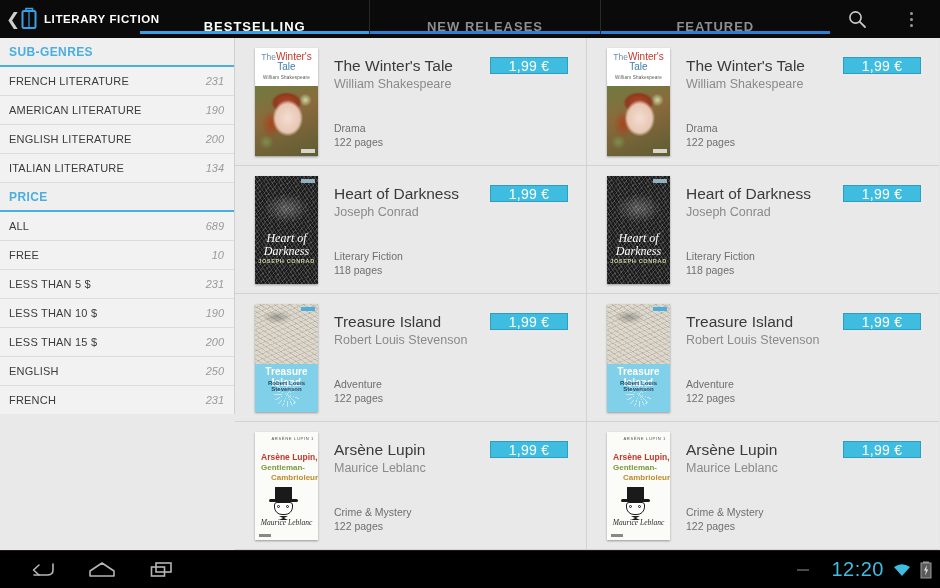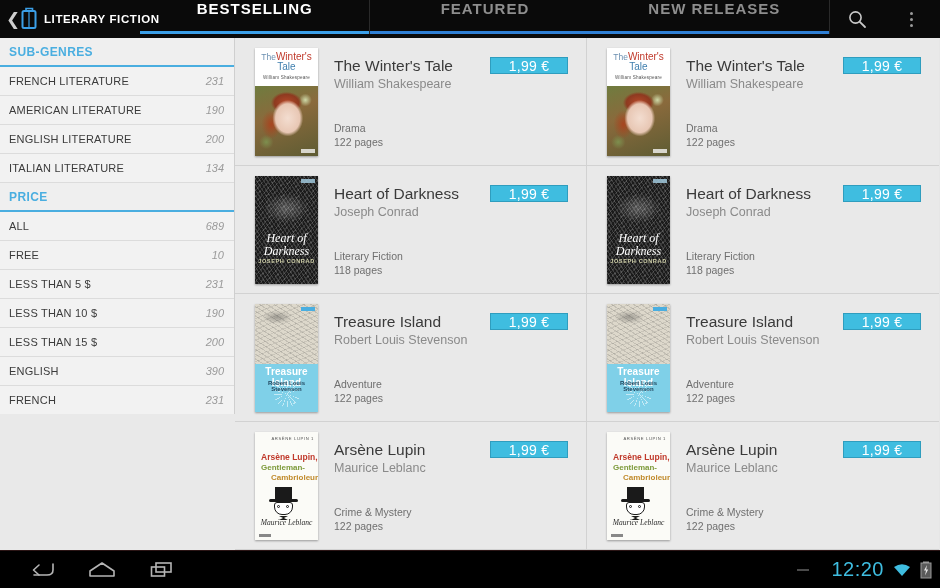--- a/index.html
+++ b/index.html
@@ -22,22 +22,22 @@
     width: 14px; height: 38px; display: flex; align-items: center; justify-content: center;
     color: #cfcfcf; font-size: 17px; line-height: 1;
   }
   .app-icon { width: 26px; height: 38px; display: flex; align-items: center; justify-content: center; }
   .app-title {
     color: #ffffff; font-size: 11.5px; font-weight: bold; letter-spacing: 0.6px;
     white-space: nowrap; padding-left: 6px;
   }
   .tabs { display: flex; flex: 1 1 auto; height: 38px; }
   .tab {
-    flex: 1 1 0; position: relative; display: flex; align-items: flex-start; justify-content: center;
-    height: 34px; color: #8e8e8e; font-size: 15px; font-weight: bold; letter-spacing: 1px;
+    flex: 1 1 0; position: relative; display: flex; align-items: flex-end; justify-content: center;
+    height: 34px; color: #8e8e8e; font-size: 13px; font-weight: bold; letter-spacing: 1px;
     border-right: 1px solid #2a2a2a;
   }
   .tab .bar { position: absolute; left: 0; right: 0; bottom: 0; height: 3px; background: #2f7fd4; }
   .tab.active { color: #ffffff; }
   .tab.active .bar { background: #3b9fe8; }
   .tab.last { border-right: none; }
   .ab-right { display: flex; align-items: center; width: 110px; flex: 0 0 110px; justify-content: flex-start; }
   .icon-btn {
     width: 54px; height: 38px; display: flex; align-items: center; justify-content: center;
   }
@@ -192,26 +192,26 @@
         </svg>
       </div>
       <div class="app-title">LITERARY FICTION</div>
     </div>
 
     <div class="tabs">
       <div class="tab active">
         <span>BESTSELLING</span>
         <div class="bar"></div>
       </div>
+      <div class="tab">
+        <span>NEW RELEASES</span>
+        <div class="bar"></div>
+      </div>
       <div class="tab last">
         <span>FEATURED</span>
-        <div class="bar"></div>
-      </div>
-      <div class="tab">
-        <span>NEW RELEASES</span>
         <div class="bar"></div>
       </div>
     </div>
 
     <div class="ab-right">
       <div class="icon-btn">
         <svg width="20" height="20" viewBox="0 0 20 20" aria-hidden="true">
           <circle cx="8.5" cy="8.5" r="5.6" fill="none" stroke="#c8c8c8" stroke-width="1.6"></circle>
           <line x1="12.8" y1="12.8" x2="18" y2="18" stroke="#c8c8c8" stroke-width="1.8" stroke-linecap="round"></line>
         </svg>
@@ -265,21 +265,21 @@
         <span class="facet-label">LESS THAN 10 $</span>
         <span class="facet-count">190</span>
       </div>
       <div class="facet">
         <span class="facet-label">LESS THAN 15 $</span>
         <span class="facet-count">200</span>
       </div>
 
       <div class="facet">
         <span class="facet-label">ENGLISH</span>
-        <span class="facet-count">390</span>
+        <span class="facet-count">250</span>
       </div>
       <div class="facet">
         <span class="facet-label">FRENCH</span>
         <span class="facet-count">231</span>
       </div>
       <div class="facet">
         <span class="facet-label">GERMAN</span>
         <span class="facet-count">120</span>
       </div>
       <div class="facet">

